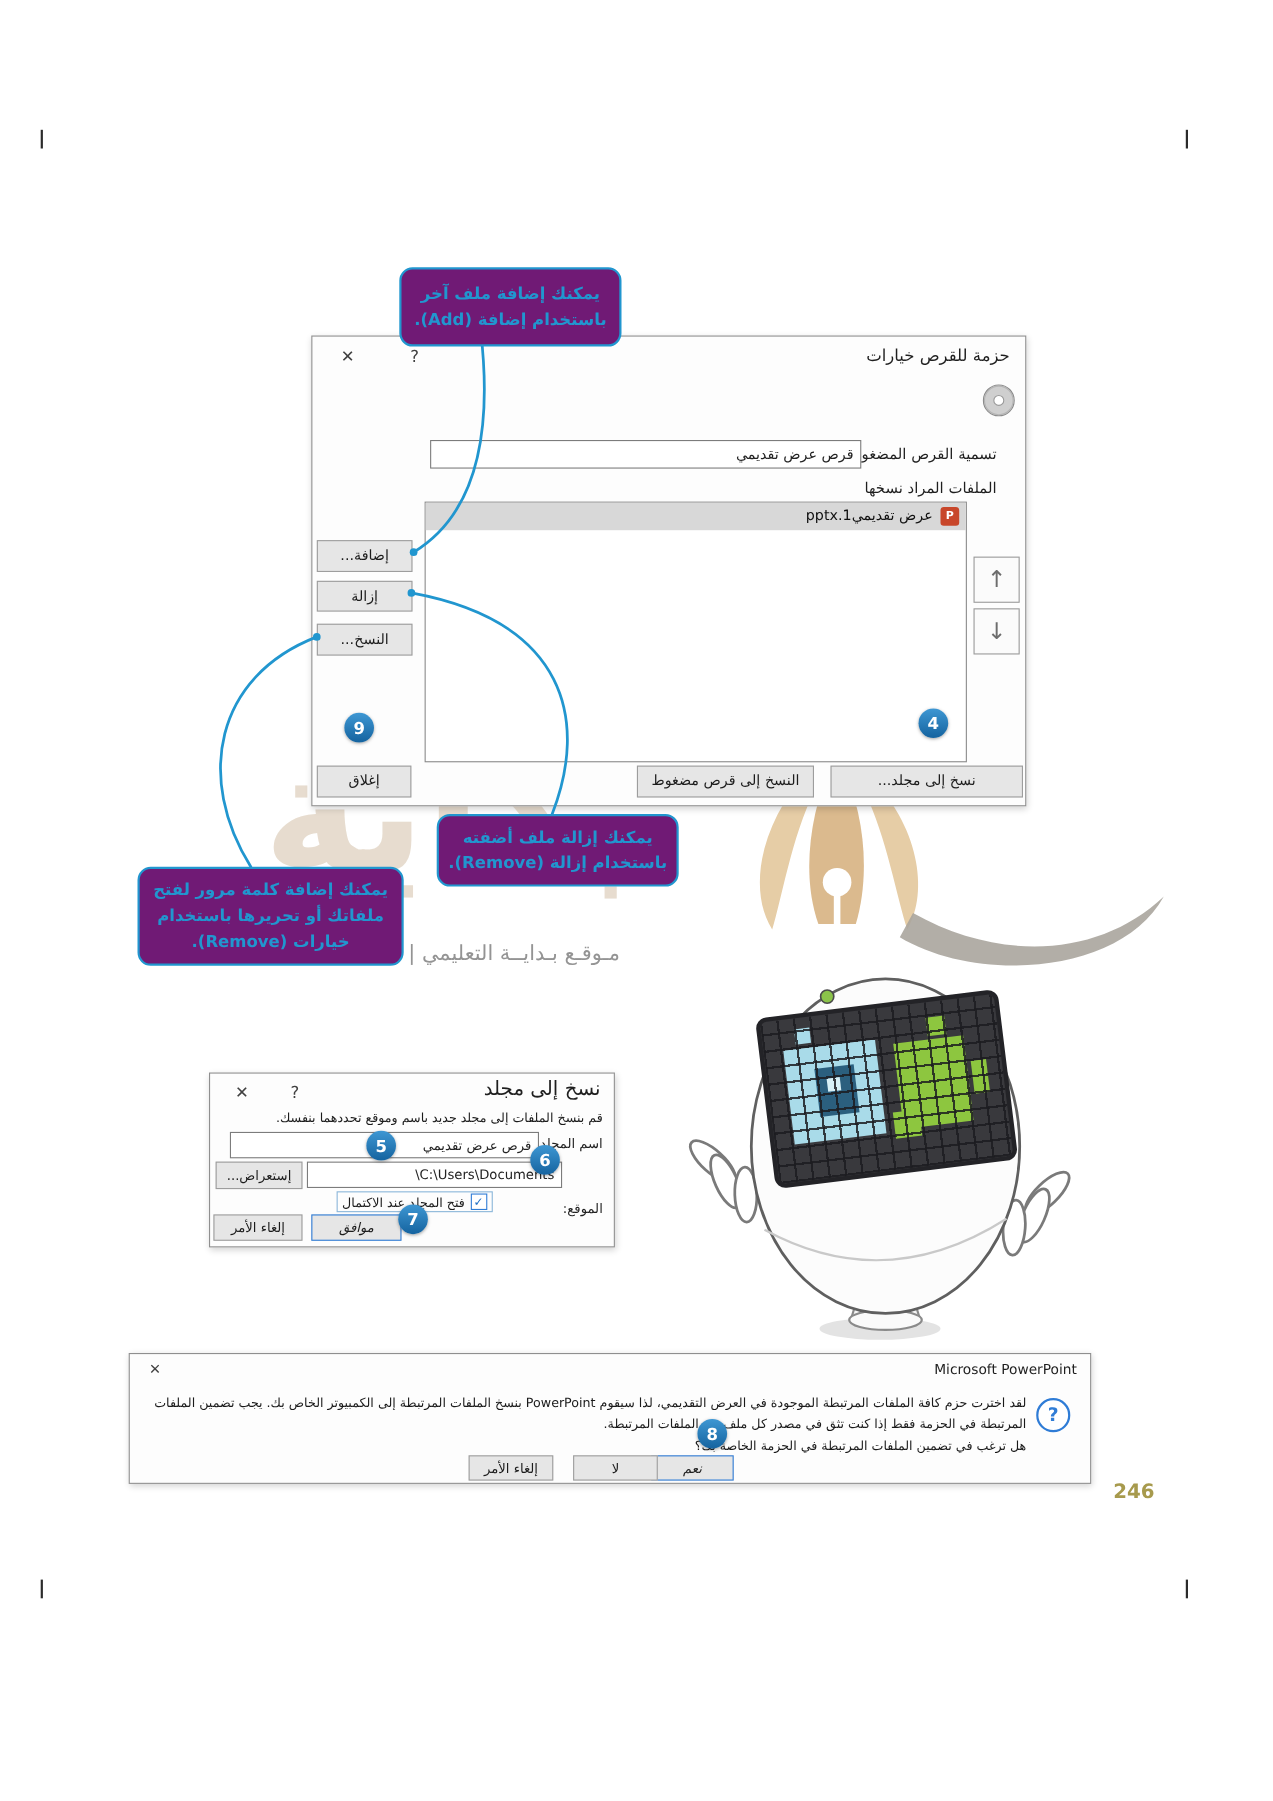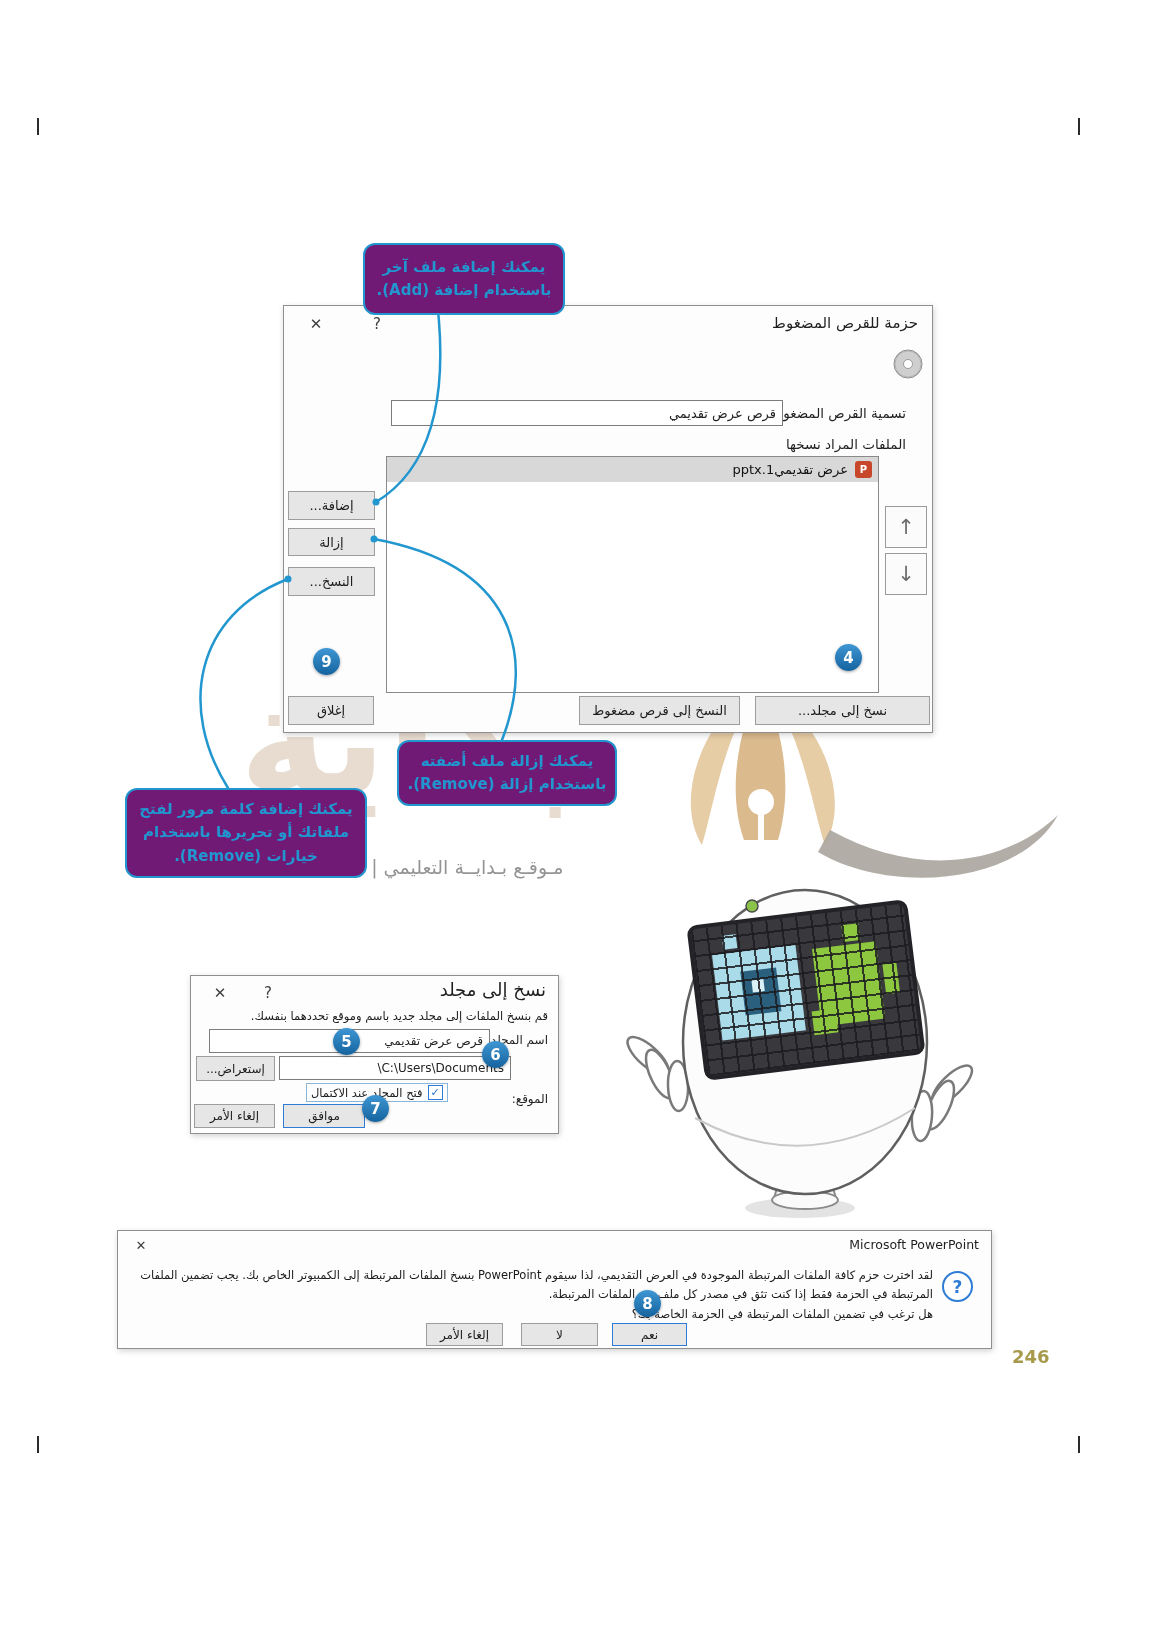--- a/index.html
+++ b/index.html
@@ -16,21 +16,21 @@
   .wm-dot{position:absolute;left:456px;top:694px;width:15px;height:15px;background:#e0564a;
           transform:rotate(45deg);z-index:1;}
   
   .dlg{position:absolute;background:#fdfdfd;border:1px solid #8f8f8f;z-index:3;
        box-shadow:1px 2px 6px rgba(0,0,0,.18);}
   .dlg-title{position:absolute;font-size:15px;color:#1f1f1f;}
   .winbtn{position:absolute;width:30px;height:22px;text-align:center;font-size:15px;color:#404040;
           line-height:22px;cursor:default;}
   .btn{position:absolute;background:#e6e6e6;border:1px solid #9d9d9d;color:#1c1c1c;
        display:flex;align-items:center;justify-content:center;font-size:13px;}
-  .btn-default{border:1px solid #2f7cd6;}
+  .btn-default{border:1px solid #2f7cd6;font-style:italic;}
   .inputbox{position:absolute;background:#fff;border:1px solid #7c7c7c;font-size:13px;color:#222;
        display:flex;align-items:center;padding:0 6px;justify-content:flex-start;}
   .lbl{position:absolute;font-size:13.5px;color:#1f1f1f;white-space:nowrap;}
   
   .listbox{position:absolute;background:#fff;border:1px solid #8a8a8a;}
   .file-row{height:25px;background:#d8d8d8;display:flex;align-items:center;gap:7px;
             padding:0 6px;font-size:13px;color:#111;}
   .ppt-ico{width:17px;height:17px;background:#c8472b;border-radius:3px;color:#fff;font-size:10px;
            font-weight:bold;display:flex;align-items:center;justify-content:center;flex:0 0 auto;}
   .arrowbtn{position:absolute;width:40px;height:40px;background:#fbfbfb;border:1px solid #9a9a9a;
@@ -108,21 +108,21 @@
     <div class="patch" style="left:44px;top:48px;width:36px;height:44px;background:#2b5f7e;"></div>
     <div class="patch" style="left:54px;top:58px;width:12px;height:12px;background:#d8f0f6;"></div>
     <div class="patch" style="left:118px;top:34px;width:64px;height:78px;background:#8dc63f;"></div>
     <div class="patch" style="left:150px;top:14px;width:17px;height:17px;background:#8dc63f;"></div>
     <div class="patch" style="left:110px;top:96px;width:24px;height:24px;background:#8dc63f;"></div>
     <div class="patch" style="left:186px;top:58px;width:14px;height:30px;background:#8dc63f;"></div>
     <div class="pixgrid"></div>
   </div>
 
   <div class="dlg" style="left:283px;top:305px;width:648px;height:426px;">
-    <div class="dlg-title" style="right:14px;top:8px;">حزمة للقرص المضغوط</div>
+    <div class="dlg-title" style="right:14px;top:8px;">حزمة للقرص خيارات</div>
     <div class="winbtn" style="left:17px;top:7px;">✕</div>
     <div class="winbtn" style="left:78px;top:7px;">?</div>
 
     <svg class="abs" style="left:608px;top:42px;" width="32" height="32" viewBox="0 0 32 32">
       <circle cx="16" cy="16" r="14" fill="#cfcfcf" stroke="#8b8b8b"></circle>
       <circle cx="16" cy="16" r="13" fill="none" stroke="#b5b5b5"></circle>
       <circle cx="16" cy="16" r="4.5" fill="#fff" stroke="#9a9a9a"></circle>
     </svg>
 
     <div class="lbl" style="right:26px;top:99px;">تسمية القرص المضغوط:</div>
@@ -174,21 +174,21 @@
 
   <div class="dlg" style="left:117px;top:1230px;width:873px;height:117px;">
     <div class="dlg-title" style="right:12px;top:6px;font-size:12.5px;direction:ltr;">Microsoft PowerPoint</div>
     <div class="winbtn" style="left:8px;top:4px;font-size:13px;">✕</div>
 
     <div class="qicon" style="right:18px;top:40px;">?</div>
 
     <div class="msg-text" style="right:58px;top:35px;width:798px;">لقد اخترت حزم كافة الملفات المرتبطة الموجودة في العرض التقديمي، لذا سيقوم PowerPoint بنسخ الملفات المرتبطة إلى الكمبيوتر الخاص بك. يجب تضمين الملفات المرتبطة في الحزمة فقط إذا كنت تثق في مصدر كل ملف من الملفات المرتبطة.</div>
     <div class="msg-text" style="right:58px;top:74px;width:798px;">هل ترغب في تضمين الملفات المرتبطة في الحزمة الخاصة بك؟</div>
 
-    <div class="btn btn-default" style="left:494px;top:92px;width:73px;height:21px;font-size:12px;">نعم</div>
+    <div class="btn btn-default" style="left:474px;top:92px;width:73px;height:21px;font-size:12px;">نعم</div>
     <div class="btn" style="left:403px;top:92px;width:75px;height:21px;font-size:12px;">لا</div>
     <div class="btn" style="left:308px;top:92px;width:75px;height:21px;font-size:12px;">إلغاء الأمر</div>
   </div>
 
   <div class="callout" style="left:363px;top:243px;width:182px;height:56px;">
     <span>يمكنك إضافة ملف آخر</span>
     <span>باستخدام إضافة (Add).</span>
   </div>
   <div class="callout" style="left:397px;top:740px;width:200px;height:50px;">
     <span>يمكنك إزالة ملف أضفته</span>

